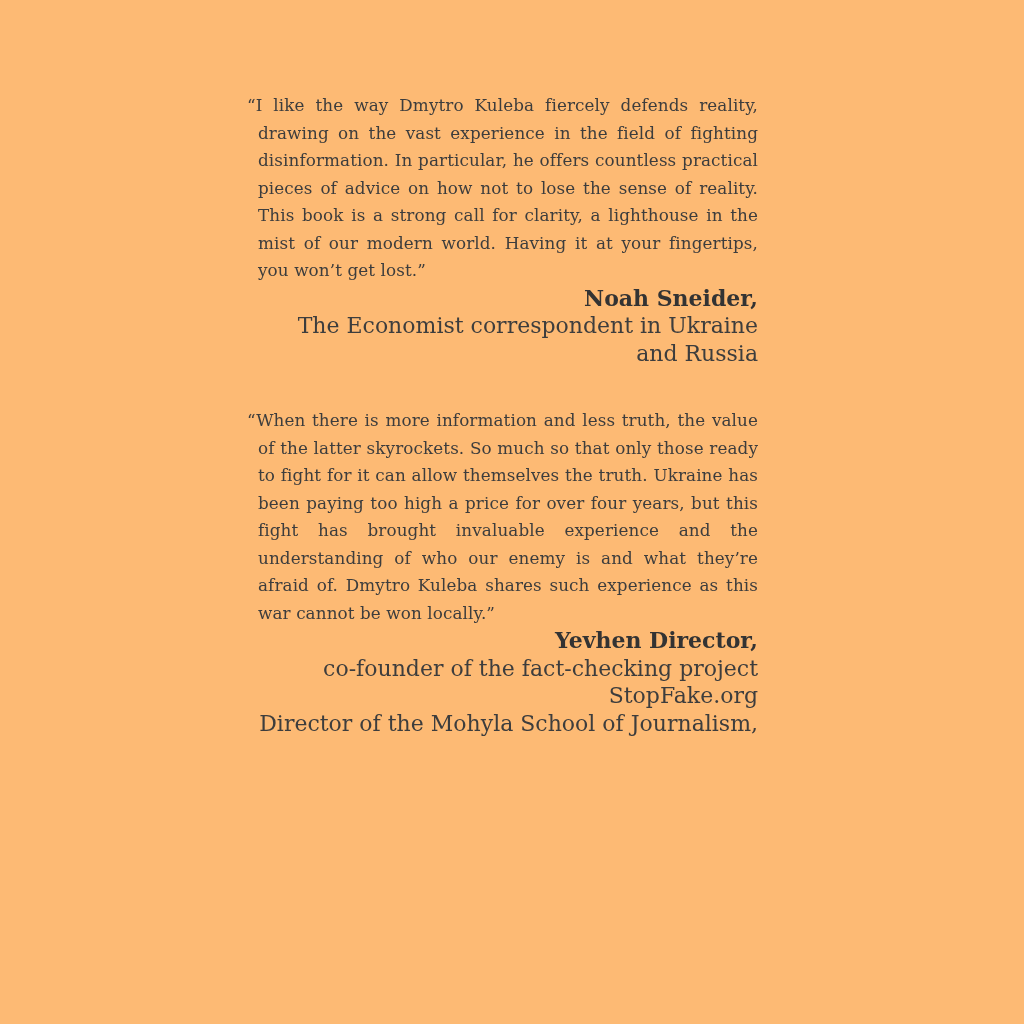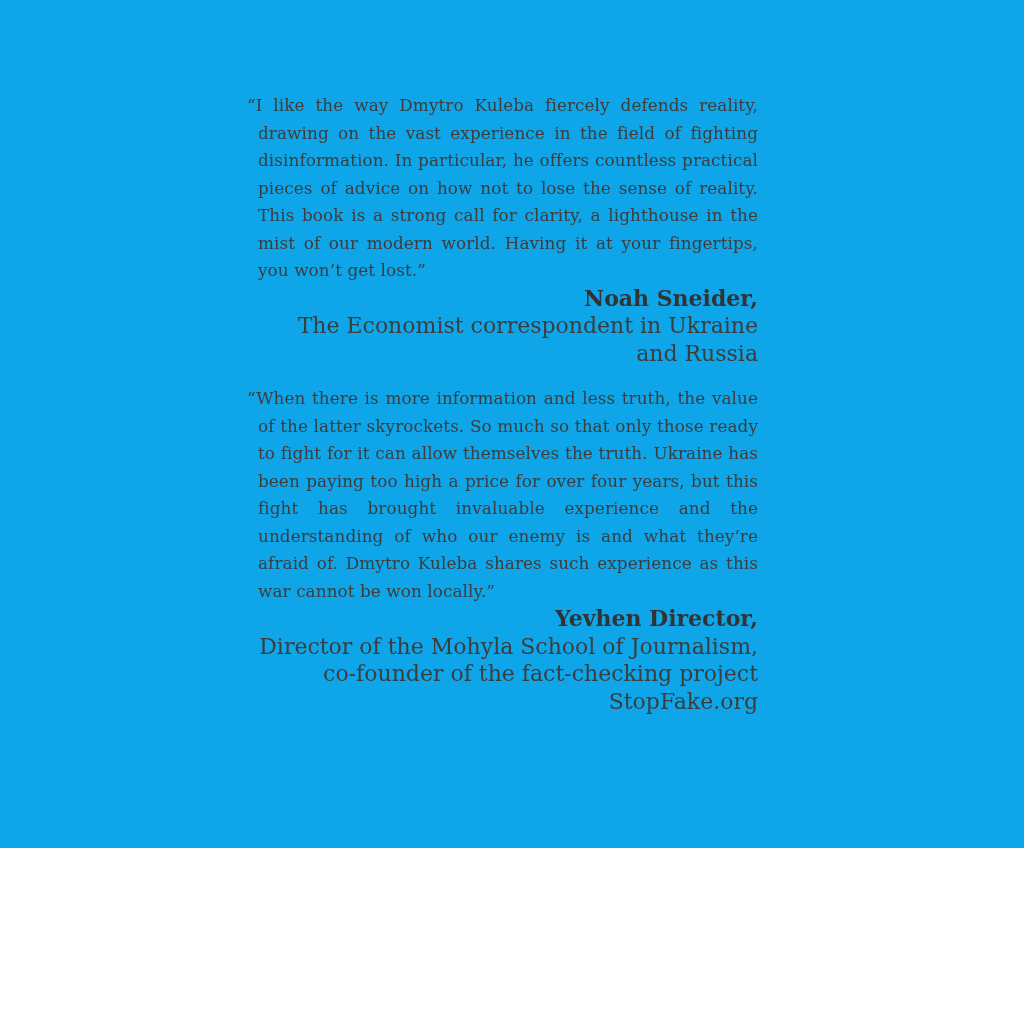--- a/index.html
+++ b/index.html
@@ -10,22 +10,22 @@
     width: 1024px;
     height: 1024px;
     background: #ffffff;
     font-family: "DejaVu Serif", "Liberation Serif", serif;
     color: #3d3d3d;
     overflow: hidden;
   }
   .page {
     position: relative;
     width: 1024px;
-    height: 848px;
-    background: #0ea5e9;
+    height: 1024px;
+    background: #fdba74;
   }
   .endorsements {
     position: absolute;
     left: 258px;
     top: 92px;
     width: 500px;
   }
   .quote {
     margin: 0;
     font-size: 16.8px;
@@ -43,40 +43,40 @@
     line-height: 27.5px;
   }
   .author {
     font-weight: bold;
     color: #333333;
   }
   .affiliation {
     color: #3d3d3d;
   }
   .endorsement + .endorsement {
-    margin-top: 18px;
+    margin-top: 40px;
   }
 </style>
 </head>
 <body>
 
 <main class="page">
   <section class="endorsements">
 
     <article class="endorsement">
       <p class="quote">“I like the way Dmytro Kuleba fiercely defends reality, drawing on the vast experience in the field of fighting disinformation. In particular, he offers countless practical pieces of advice on how not to lose the sense of reality. This book is a strong call for clarity, a lighthouse in the mist of our modern world. Having it at your fingertips, you won’t get lost.”</p>
       <div class="attribution">
         <div class="author">Noah Sneider,</div>
         <div class="affiliation">The Economist correspondent in Ukraine and Russia</div>
       </div>
     </article>
 
     <article class="endorsement">
       <p class="quote">“When there is more information and less truth, the value of the latter skyrockets. So much so that only those ready to fight for it can allow themselves the truth. Ukraine has been paying too high a price for over four years, but this fight has brought invaluable experience and the understanding of who our enemy is and what they’re afraid of. Dmytro Kuleba shares such experience as this war cannot be won locally.”</p>
       <div class="attribution">
         <div class="author">Yevhen Director,</div>
+        <div class="affiliation">co-founder of the fact-checking project StopFake.org</div>
         <div class="affiliation">Director of the Mohyla School of Journalism,</div>
-        <div class="affiliation">co-founder of the fact-checking project StopFake.org</div>
       </div>
     </article>
 
   </section>
 </main>
 
 </body></html>

